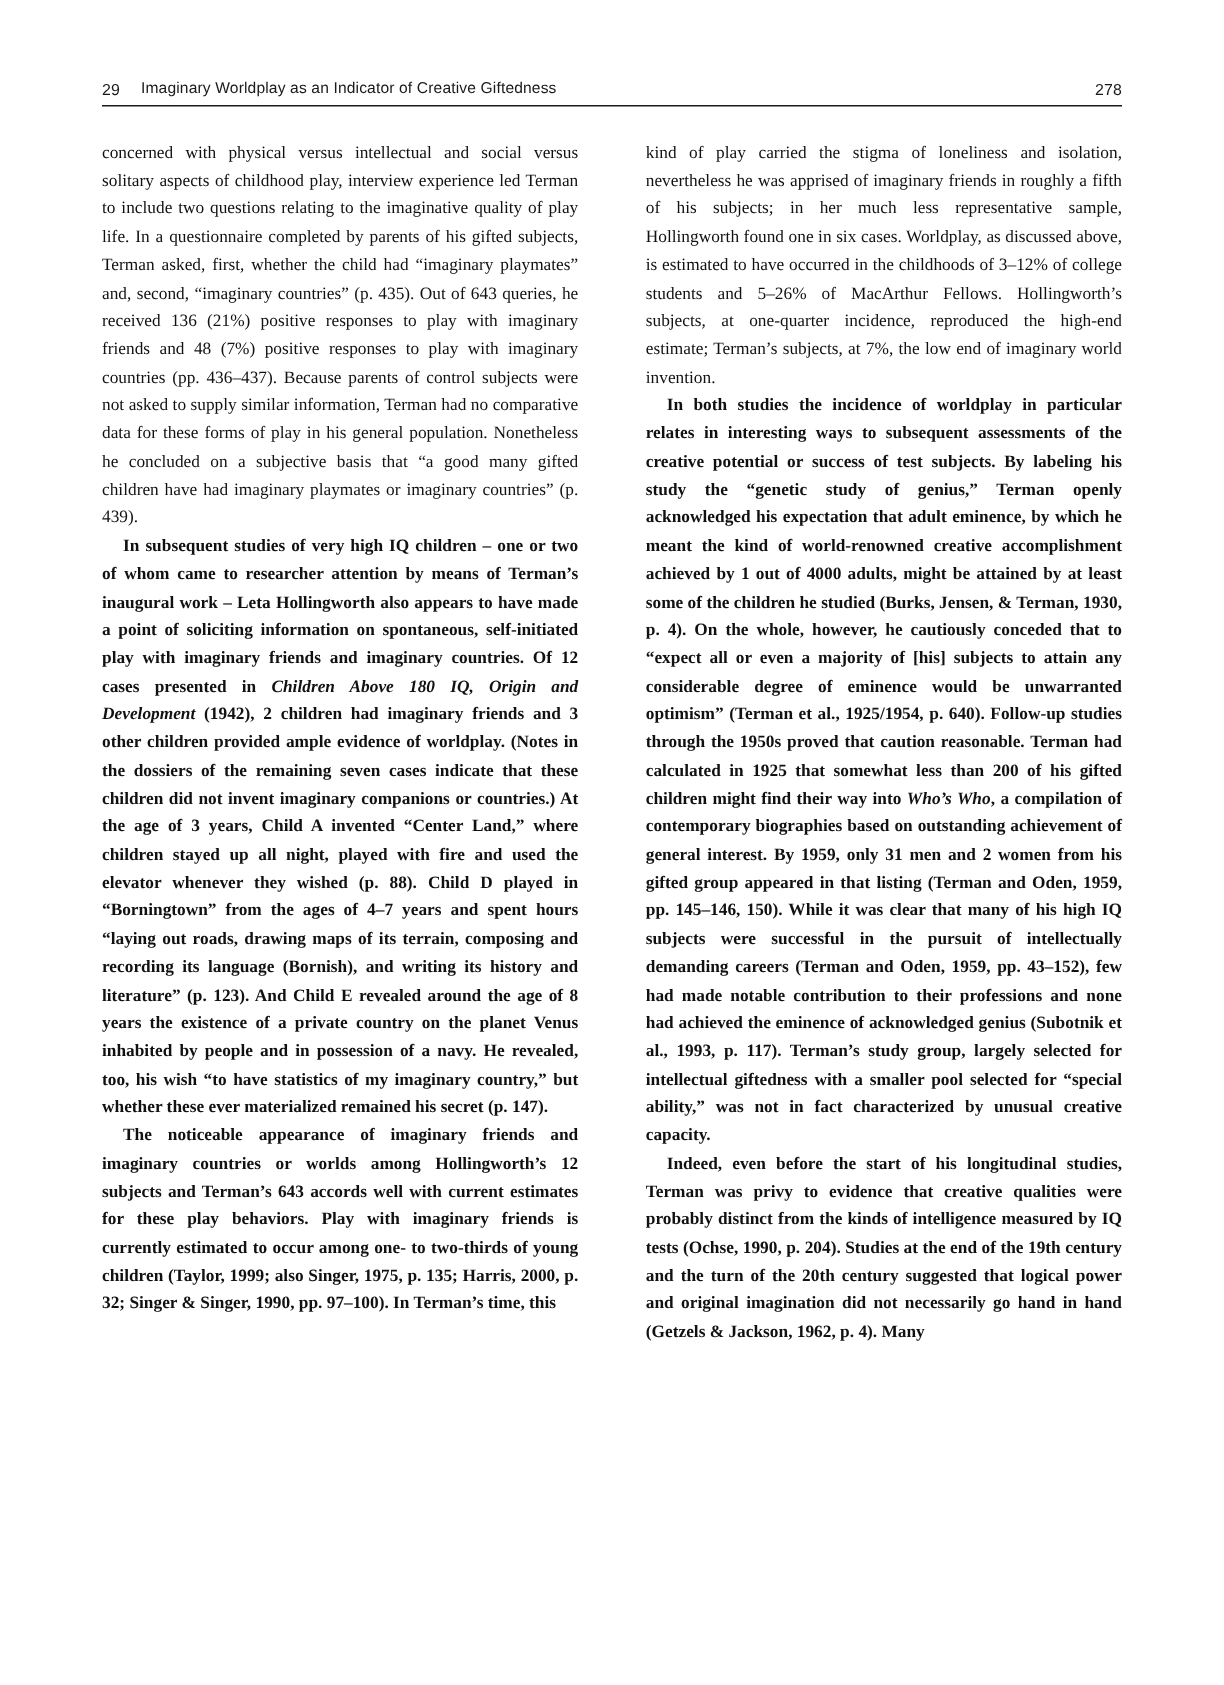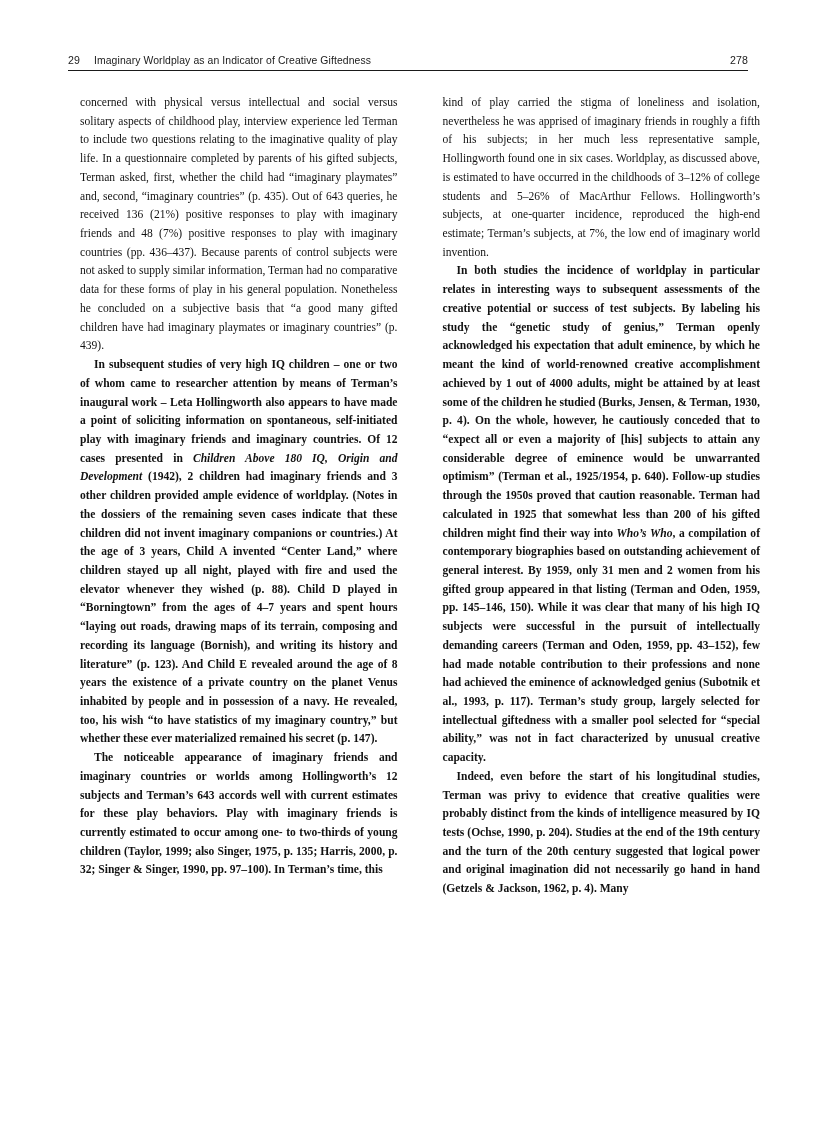--- a/index.html
+++ b/index.html
@@ -23,21 +23,21 @@
     background: #ffffff;
   }
 
   
   .running-head {
     position: absolute;
     left: 68px;
     top: 54px;
     width: 680px;
     display: flex;
-    align-items: center;
+    align-items: flex-start;
     font-family: "Liberation Sans", "DejaVu Sans", sans-serif;
     font-size: 10.4px;
     letter-spacing: 0.1px;
     color: #1a1a1a;
     padding-bottom: 4px;
     border-bottom: 1.3px solid #1a1a1a;
   }
   .rh-chapter {
     font-size: 10.6px;
     margin-right: 14px;
@@ -49,21 +49,21 @@
   }
   .rh-spacer { flex: 1 1 auto; }
   .rh-folio {
     font-size: 10.6px;
     white-space: nowrap;
   }
 
   
   .columns {
     position: absolute;
-    left: 80px;
+    left: 68px;
     top: 93px;
     width: 680px;
     height: 930px;
     display: flex;
     justify-content: space-between;
     gap: 45px;
   }
   .col {
     width: 332px;
     font-size: 11.55px;

